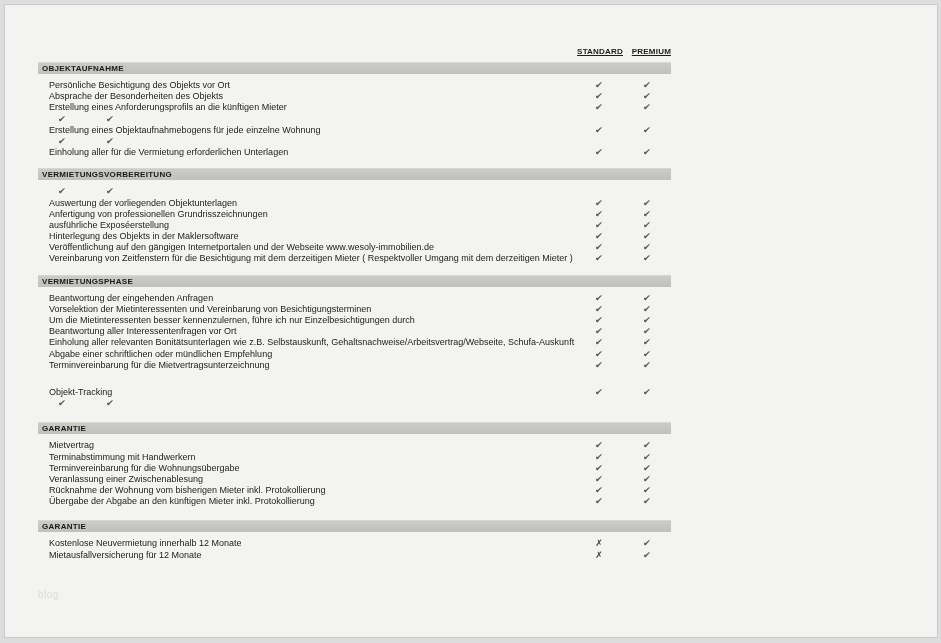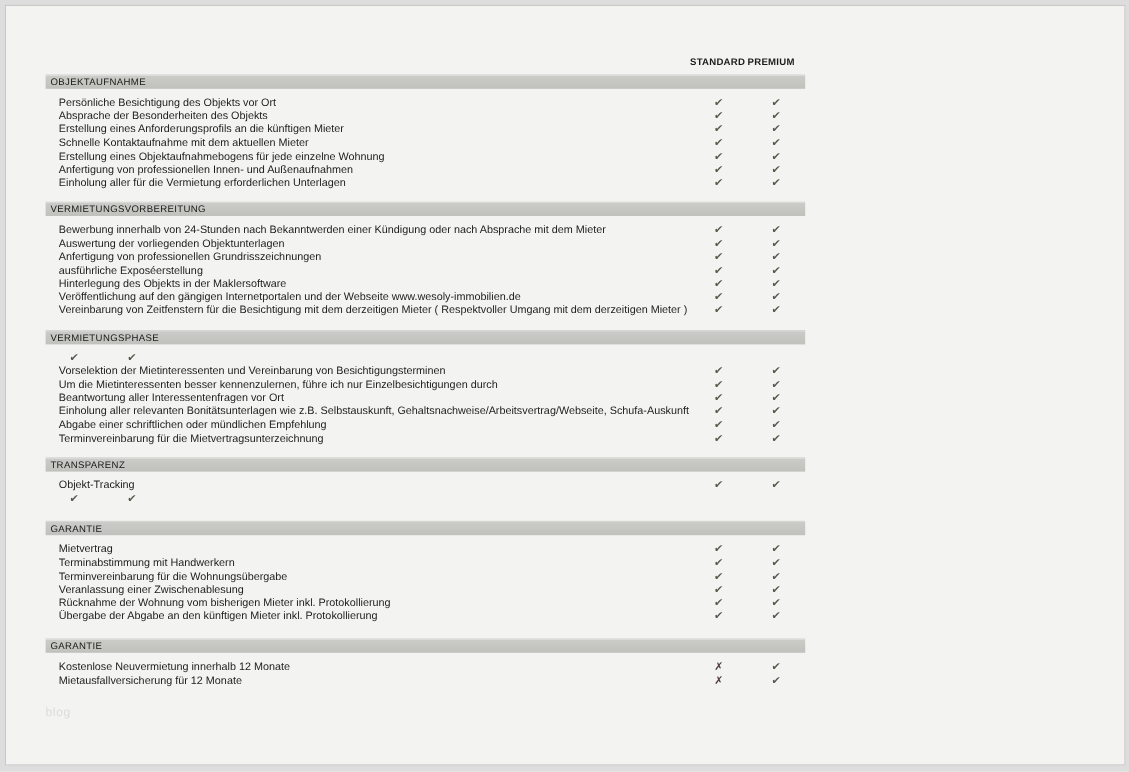--- a/index.html
+++ b/index.html
@@ -33,39 +33,40 @@
     width: 633px;
   }
   .col-headers {
     display: flex;
     justify-content: flex-end;
     height: 13px;
     margin-bottom: 2px;
   }
   .col-headers .col {
     width: 48px;
-    text-align: left;
+    text-align: right;
     font-size: 8px;
     font-weight: 700;
     letter-spacing: 0.2px;
     color: var(--text);
     white-space: nowrap;
+    text-decoration: underline;
   }
   .section { margin-bottom: 10px; }
   [data-name="sections"] .section:nth-of-type(4),
   [data-name="sections"] .section:nth-of-type(5) { margin-bottom: 13px; }
   [data-name="sections"] .section:last-of-type { margin-bottom: 16px; }
   .section-bar {
     height: 12px;
     line-height: 12px;
     background: var(--bar-bg);
     background: linear-gradient(to bottom, #cbcbc7, #c0c0bc);
     padding-left: 4px;
     font-size: 8px;
-    font-weight: 400;
+    font-weight: 700;
     letter-spacing: 0.3px;
     color: #191917;
     border-top: 1px solid #d6d6d3;
   }
   .rows { padding-top: 6px; }
   .row {
     display: flex;
     align-items: baseline;
     height: 11.2px;
     line-height: 11.2px;
@@ -120,52 +121,49 @@
     <div class="cell" data-name="premium-mark-cell"><span class="mark check" data-name="premium-mark">✔</span></div>
   </div>
 
   <div class="row" data-name="table-row">
     <div class="label" data-name="row-label">Erstellung eines Anforderungsprofils an die künftigen Mieter</div>
     <div class="cell" data-name="standard-mark-cell"><span class="mark check" data-name="standard-mark">✔</span></div>
     <div class="cell" data-name="premium-mark-cell"><span class="mark check" data-name="premium-mark">✔</span></div>
   </div>
 
   <div class="row" data-name="table-row">
-    <div class="label" data-name="row-label">Schnelle Kontaktaufnahme mit dem aktuellen Mieter</div>
     <div class="cell" data-name="standard-mark-cell"><span class="mark check" data-name="standard-mark">✔</span></div>
     <div class="cell" data-name="premium-mark-cell"><span class="mark check" data-name="premium-mark">✔</span></div>
   </div>
 
   <div class="row" data-name="table-row">
     <div class="label" data-name="row-label">Erstellung eines Objektaufnahmebogens für jede einzelne Wohnung</div>
     <div class="cell" data-name="standard-mark-cell"><span class="mark check" data-name="standard-mark">✔</span></div>
     <div class="cell" data-name="premium-mark-cell"><span class="mark check" data-name="premium-mark">✔</span></div>
   </div>
 
   <div class="row" data-name="table-row">
-    <div class="label" data-name="row-label">Anfertigung von professionellen Innen- und Außenaufnahmen</div>
     <div class="cell" data-name="standard-mark-cell"><span class="mark check" data-name="standard-mark">✔</span></div>
     <div class="cell" data-name="premium-mark-cell"><span class="mark check" data-name="premium-mark">✔</span></div>
   </div>
 
   <div class="row" data-name="table-row">
     <div class="label" data-name="row-label">Einholung aller für die Vermietung erforderlichen Unterlagen</div>
     <div class="cell" data-name="standard-mark-cell"><span class="mark check" data-name="standard-mark">✔</span></div>
     <div class="cell" data-name="premium-mark-cell"><span class="mark check" data-name="premium-mark">✔</span></div>
   </div>
 </div>
   </div>
 
   <div class="section" data-name="table-section">
     <div class="section-bar" data-name="section-header-bar">
       <span data-name="section-title">VERMIETUNGSVORBEREITUNG</span>
     </div>
     <div class="rows" data-name="section-rows">
   <div class="row" data-name="table-row">
-    <div class="label" data-name="row-label">Bewerbung innerhalb von 24-Stunden nach Bekanntwerden einer Kündigung oder nach Absprache mit dem Mieter</div>
     <div class="cell" data-name="standard-mark-cell"><span class="mark check" data-name="standard-mark">✔</span></div>
     <div class="cell" data-name="premium-mark-cell"><span class="mark check" data-name="premium-mark">✔</span></div>
   </div>
 
   <div class="row" data-name="table-row">
     <div class="label" data-name="row-label">Auswertung der vorliegenden Objektunterlagen</div>
     <div class="cell" data-name="standard-mark-cell"><span class="mark check" data-name="standard-mark">✔</span></div>
     <div class="cell" data-name="premium-mark-cell"><span class="mark check" data-name="premium-mark">✔</span></div>
   </div>
 
@@ -200,20 +198,21 @@
   </div>
 </div>
   </div>
 
   <div class="section" data-name="table-section">
     <div class="section-bar" data-name="section-header-bar">
       <span data-name="section-title">VERMIETUNGSPHASE</span>
     </div>
     <div class="rows" data-name="section-rows">
   <div class="row" data-name="table-row">
+    <div class="label" data-name="row-label">Beantwortung der eingehenden Anfragen</div>
     <div class="cell" data-name="standard-mark-cell"><span class="mark check" data-name="standard-mark">✔</span></div>
     <div class="cell" data-name="premium-mark-cell"><span class="mark check" data-name="premium-mark">✔</span></div>
   </div>
 
   <div class="row" data-name="table-row">
     <div class="label" data-name="row-label">Vorselektion der Mietinteressenten und Vereinbarung von Besichtigungsterminen</div>
     <div class="cell" data-name="standard-mark-cell"><span class="mark check" data-name="standard-mark">✔</span></div>
     <div class="cell" data-name="premium-mark-cell"><span class="mark check" data-name="premium-mark">✔</span></div>
   </div>
 
@@ -243,23 +242,20 @@
 
   <div class="row" data-name="table-row">
     <div class="label" data-name="row-label">Terminvereinbarung für die Mietvertragsunterzeichnung</div>
     <div class="cell" data-name="standard-mark-cell"><span class="mark check" data-name="standard-mark">✔</span></div>
     <div class="cell" data-name="premium-mark-cell"><span class="mark check" data-name="premium-mark">✔</span></div>
   </div>
 </div>
   </div>
 
   <div class="section" data-name="table-section">
-    <div class="section-bar" data-name="section-header-bar">
-      <span data-name="section-title">TRANSPARENZ</span>
-    </div>
     <div class="rows" data-name="section-rows">
   <div class="row" data-name="table-row">
     <div class="label" data-name="row-label">Objekt-Tracking</div>
     <div class="cell" data-name="standard-mark-cell"><span class="mark check" data-name="standard-mark">✔</span></div>
     <div class="cell" data-name="premium-mark-cell"><span class="mark check" data-name="premium-mark">✔</span></div>
   </div>
 
   <div class="row" data-name="table-row">
     <div class="cell" data-name="standard-mark-cell"><span class="mark check" data-name="standard-mark">✔</span></div>
     <div class="cell" data-name="premium-mark-cell"><span class="mark check" data-name="premium-mark">✔</span></div>

